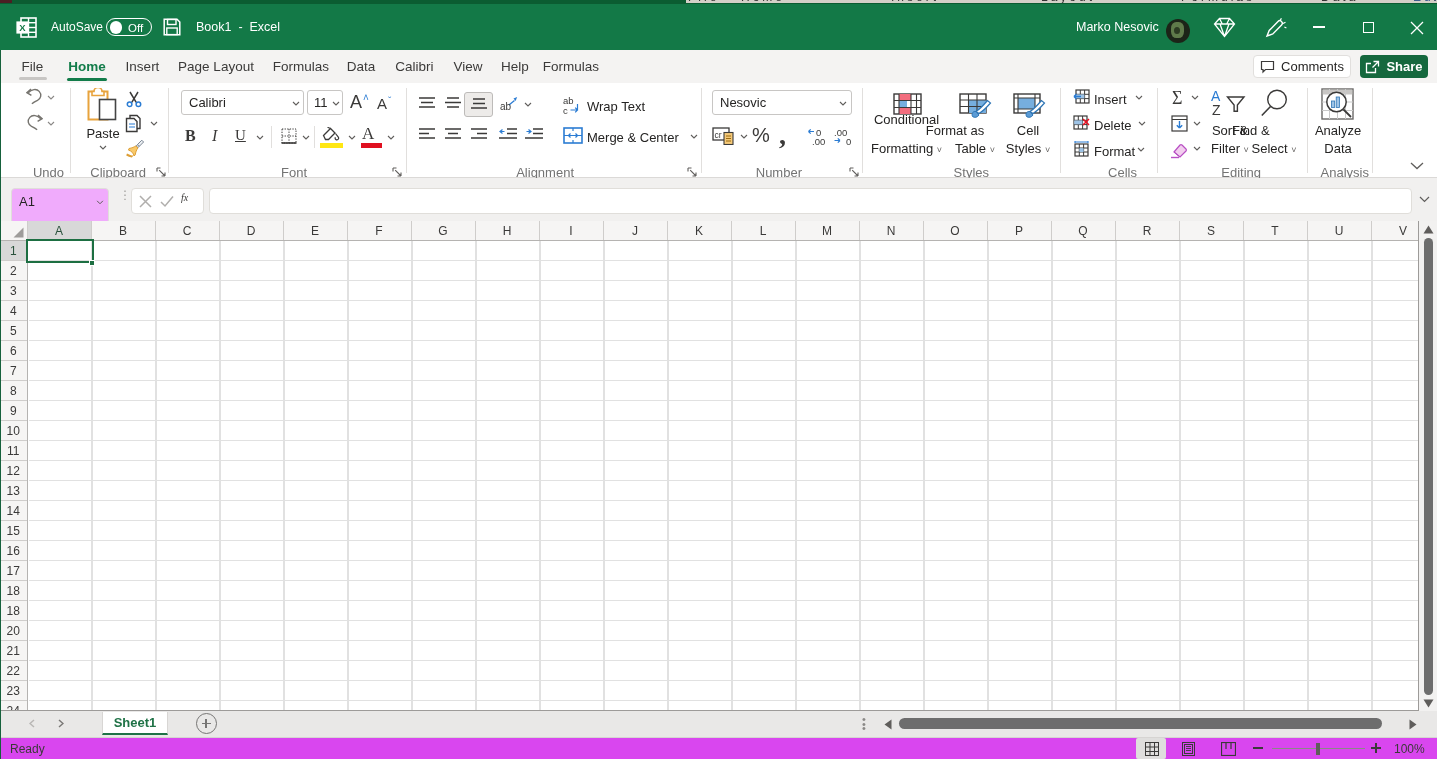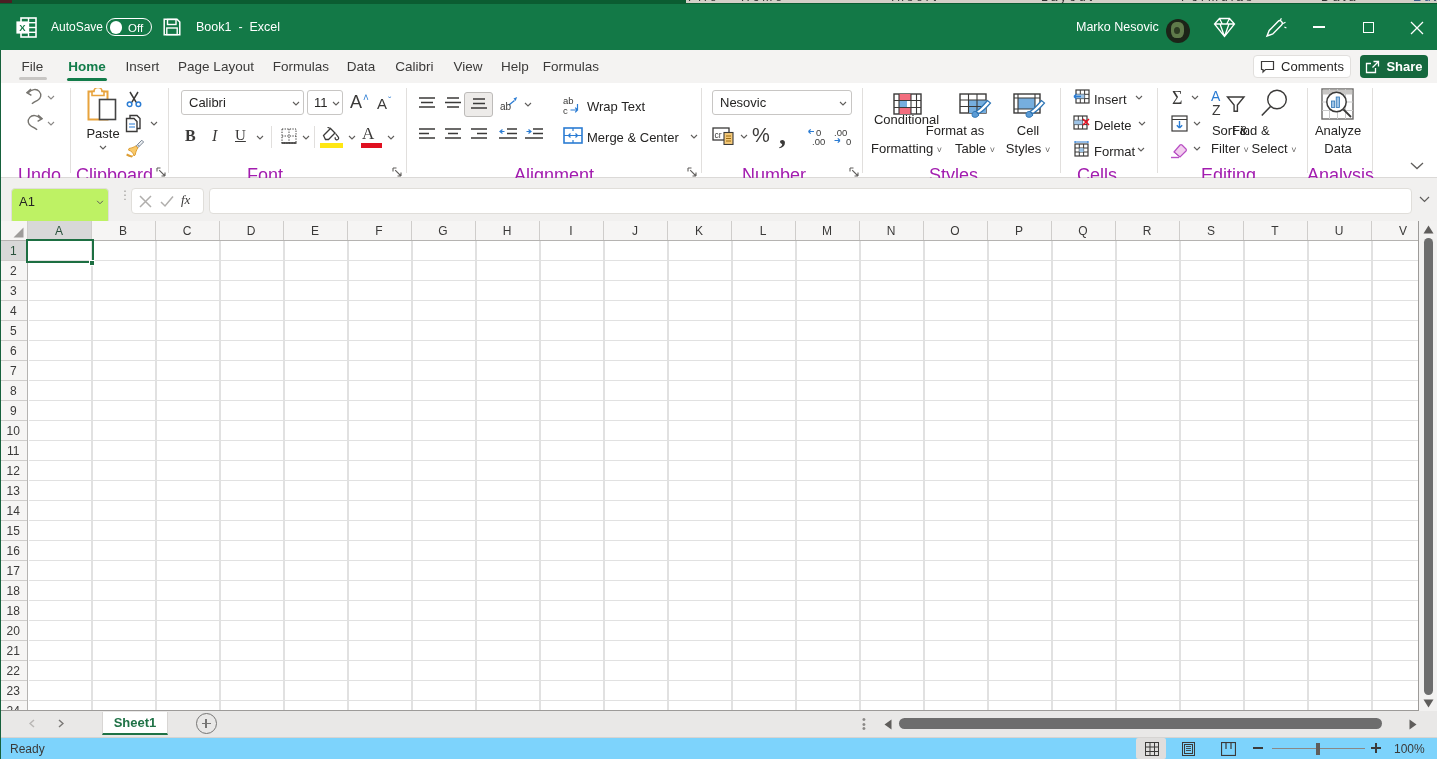--- a/index.html
+++ b/index.html
@@ -19,28 +19,28 @@
 
 #tabrow{left:0;top:50px;width:1437px;height:33px;background:#f4f3f2}
 .rtab{position:absolute;top:0;height:33px;font-size:13.5px;color:#3b3a39;display:flex;align-items:center;justify-content:center}
 .rtab.active{color:#127c4a;font-weight:bold}
 .rtab.active::after{content:"";position:absolute;left:3px;right:3px;bottom:2.5px;height:3px;background:#127c4a;border-radius:2px}
 #btn-comments{position:absolute;right:86px;top:5px;width:98px;height:23px;background:#fff;border:1px solid #e1dfdd;border-radius:4px;display:flex;align-items:center;justify-content:center;font-size:13px;color:#252423;gap:6px}
 #btn-share{position:absolute;right:9px;top:5px;width:68px;height:23px;background:#15683e;border-radius:4px;display:flex;align-items:center;justify-content:center;font-size:13px;color:#fff;gap:6px;font-weight:bold}
 
 #ribbon{left:0;top:83px;width:1437px;height:95px;background:#fff;border-bottom:1px solid #dbd9d7}
 .gsep{position:absolute;top:5px;height:85px;width:1px;background:#e1dfdd}
-.glabel{position:absolute;top:82px;font-size:18px;color:#a21caf;text-align:left}
+.glabel{position:absolute;top:82px;font-size:13px;color:#737373;text-align:right}
 .launcher{position:absolute;top:83px;width:12px;height:12px}
 .ricon{position:absolute}
 .rtext{position:absolute;font-size:13px;color:#252423;white-space:nowrap}
 .chev{position:absolute;width:8px;height:5px}
 
 #fbar{left:0;top:178px;width:1437px;height:43px;background:#f1f0ef}
-#namebox{position:absolute;left:11px;top:10px;width:98px;height:36px;background:#bef264;border:1px solid #e0deda;border-radius:4px}
+#namebox{position:absolute;left:11px;top:10px;width:98px;height:36px;background:#f0abfc;border:1px solid #e0deda;border-radius:4px}
 #fxbox{position:absolute;left:131px;top:10px;width:73px;height:26px;background:#fff;border:1px solid #e0deda;border-radius:4px}
 #finput{position:absolute;left:209px;top:10px;width:1203px;height:26px;background:#fff;border:1px solid #e0deda;border-radius:4px}
 
 #sheet{left:0;top:221px;width:1437px;height:490px;background:#fff}
 #colheads{position:absolute;left:0;top:0;width:1418px;height:20px;background:#f6f5f4;border-bottom:1px solid #b5b3b1;display:flex;overflow:hidden}
 .ch{width:64px;height:19px;flex:none;border-right:1px solid #cfcdcb;font-size:12px;color:#3b3a39;display:flex;align-items:center;justify-content:center}
 .ch.sel{background:#d8d8d8;color:#29513b}
 #corner{width:27.5px;height:19px;flex:none;border-right:1px solid #cfcdcb;position:relative}
 #rowheads{position:absolute;left:0;top:20px;width:27.5px;height:470px;background:#f6f5f4;border-right:1px solid #b5b3b1;overflow:hidden}
 .rh{height:20px;border-bottom:1px solid #cfcdcb;font-size:12px;color:#3b3a39;display:flex;align-items:center;justify-content:center}
@@ -53,21 +53,21 @@
 #selcell{position:absolute;left:25.5px;top:18px;width:68px;height:24px;border:2.5px solid #1d6f42}
 #selhandle{position:absolute;left:89px;top:38.5px;width:6px;height:6px;background:#1d6f42;border:1px solid #fff}
 
 #vscroll{position:absolute;left:1418.5px;top:0;width:18.5px;height:490px;background:#f2f1f0}
 #vthumb{position:absolute;left:5px;top:17px;width:9px;height:457px;background:#6d6d6d;border-radius:5px}
 
 #sheetbar{left:0;top:711px;width:1437px;height:26px;background:#e9e8e7}
 #tab-sheet1{position:absolute;left:102px;top:1px;width:66px;height:23px;background:#fff;border:1px solid #d8d6d4;border-top:none;border-bottom:2.5px solid #1f7246;color:#1f7246;font-weight:bold;font-size:13px;display:flex;align-items:center;justify-content:center}
 #hthumb{position:absolute;left:899px;top:7px;width:483px;height:11px;background:#6d6d6d;border-radius:6px}
 
-#statusbar{left:0;top:737px;width:1437px;height:22px;background:#7dd3fc;border-top:1px solid #d6d4d2;font-size:12px;color:#3b3a39}
+#statusbar{left:0;top:737px;width:1437px;height:22px;background:#d946ef;border-top:1px solid #d6d4d2;font-size:12px;color:#3b3a39}
 </style>
 </head>
 <body>
 <div class="abs" style="left:0;top:50px;width:1px;height:709px;background:#16613c;z-index:99"></div>
 <div class="abs" id="topstrip">
   <div class="lt">
       <span style="left:2px">File</span>
       <span style="left:55px">Home</span>
       <span style="left:205px">Insert</span>
       <span style="left:355px">Layout</span>
@@ -459,21 +459,21 @@
       </svg>
   </div>
   <div class="abs" style="left:119px;top:14px;width:3px;height:18px;color:#a19f9d;font-size:12px;line-height:6px">⋮</div>
   <div id="fxbox">
     <svg class="abs" style="left:7px;top:6px" width="13" height="13" viewBox="0 0 13 13">
         <path d="M1 1 L12 12 M12 1 L1 12" stroke="#b0aeac" stroke-width="1.5"></path>
       </svg>
     <svg class="abs" style="left:28px;top:6px" width="14" height="13" viewBox="0 0 14 13">
         <path d="M1 7 L5 11 L13 1.5" fill="none" stroke="#b0aeac" stroke-width="1.5"></path>
       </svg>
-    <div class="abs" style="left:49px;top:3px;font-size:13px;font-style:italic;color:#3b3a39;font-family:'Liberation Serif',serif">fx</div>
+    <div class="abs" style="left:49px;top:3px;font-size:10px;font-style:italic;color:#3b3a39;font-family:'Liberation Serif',serif">fx</div>
   </div>
   <div id="finput"></div>
   <svg class="abs" style="left:1419px;top:18px" width="11" height="7" viewBox="0 0 11 7">
       <path d="M1 1 l4.5 4.5 4.5-4.5" fill="none" stroke="#605e5c" stroke-width="1.2"></path>
     </svg>
 </div>
 
 <div class="abs" id="sheet">
   <div id="cells"></div>
   <div id="colheads">

